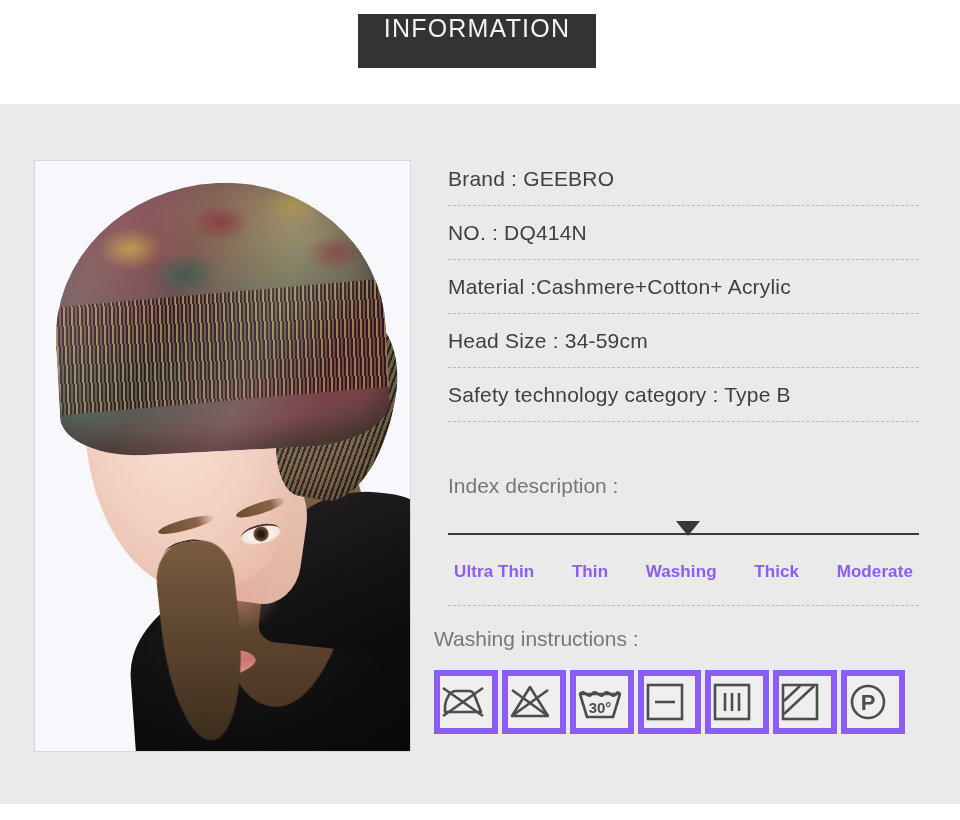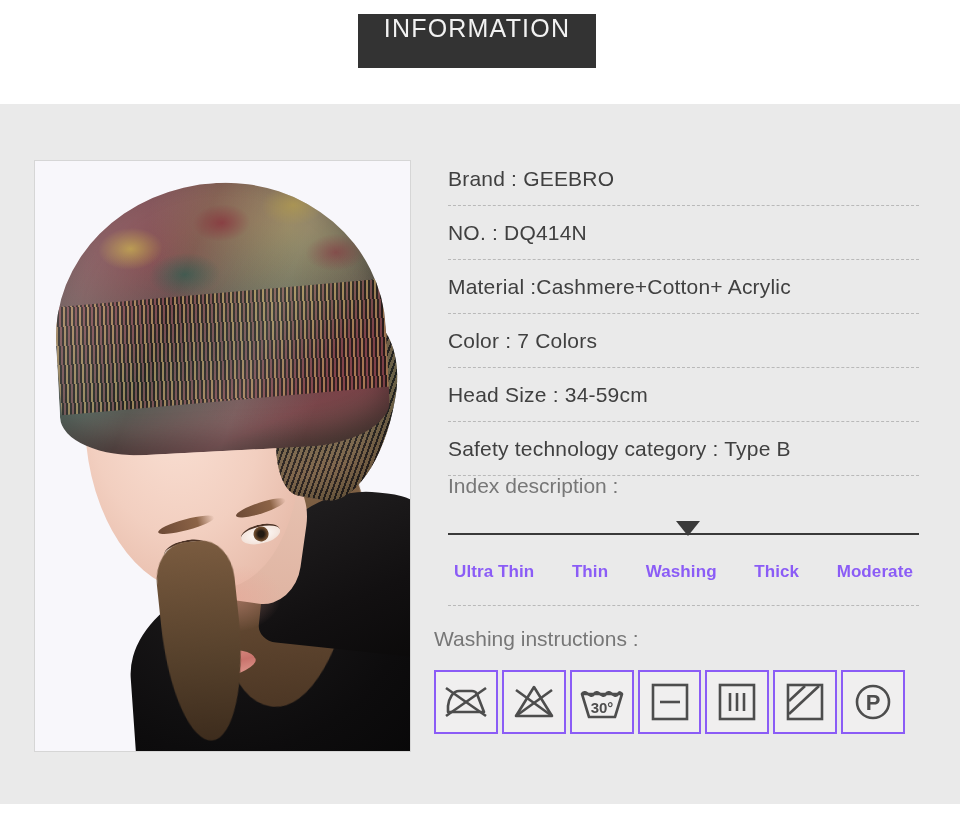--- a/index.html
+++ b/index.html
@@ -214,22 +214,22 @@
     border-bottom:1px dashed #b9b9b9; margin-top:16px;
   }
 
   
   .wash-block { position:absolute; left:434px; top:512px; width:471px; }
   .wash-title {
     font-size:21px; color:#777777; height:46px; display:flex; align-items:center;
   }
   .icon-row { display:flex; gap:4px; margin-top:8px; }
   .icon-box {
-    width:64px; height:64px; border:2px solid #8b5cf6; background:#f0efef;
-    display:flex; align-items:center; justify-content:center;
+    width:64px; height:64px; border:6px solid #8b5cf6; background:#f0efef;
+    display:flex; align-items:center; justify-content:flex-start;
   }
   .icon-box svg { display:block; }
 </style>
 </head>
 <body>
 
 <div class="page">
 
   <div class="header-band">
     <div class="info-banner">
@@ -274,23 +274,20 @@
       <div class="spec-row">
         <span class="txt">Brand : GEEBRO</span>
       </div>
       <div class="spec-row">
         <span class="txt">NO. : DQ414N</span>
       </div>
       <div class="spec-row">
         <span class="txt">Material :Cashmere+Cotton+ Acrylic</span>
       </div>
       <div class="spec-row">
-        <span class="txt">Color : 7 Colors</span>
-      </div>
-      <div class="spec-row">
         <span class="txt">Head Size : 34-59cm</span>
       </div>
       <div class="spec-row">
         <span class="txt">Safety technology category : Type B</span>
       </div>
     </div>
 
     <div class="index-block">
       <div class="index-title">Index description :</div>
       <div class="scale-wrap">

